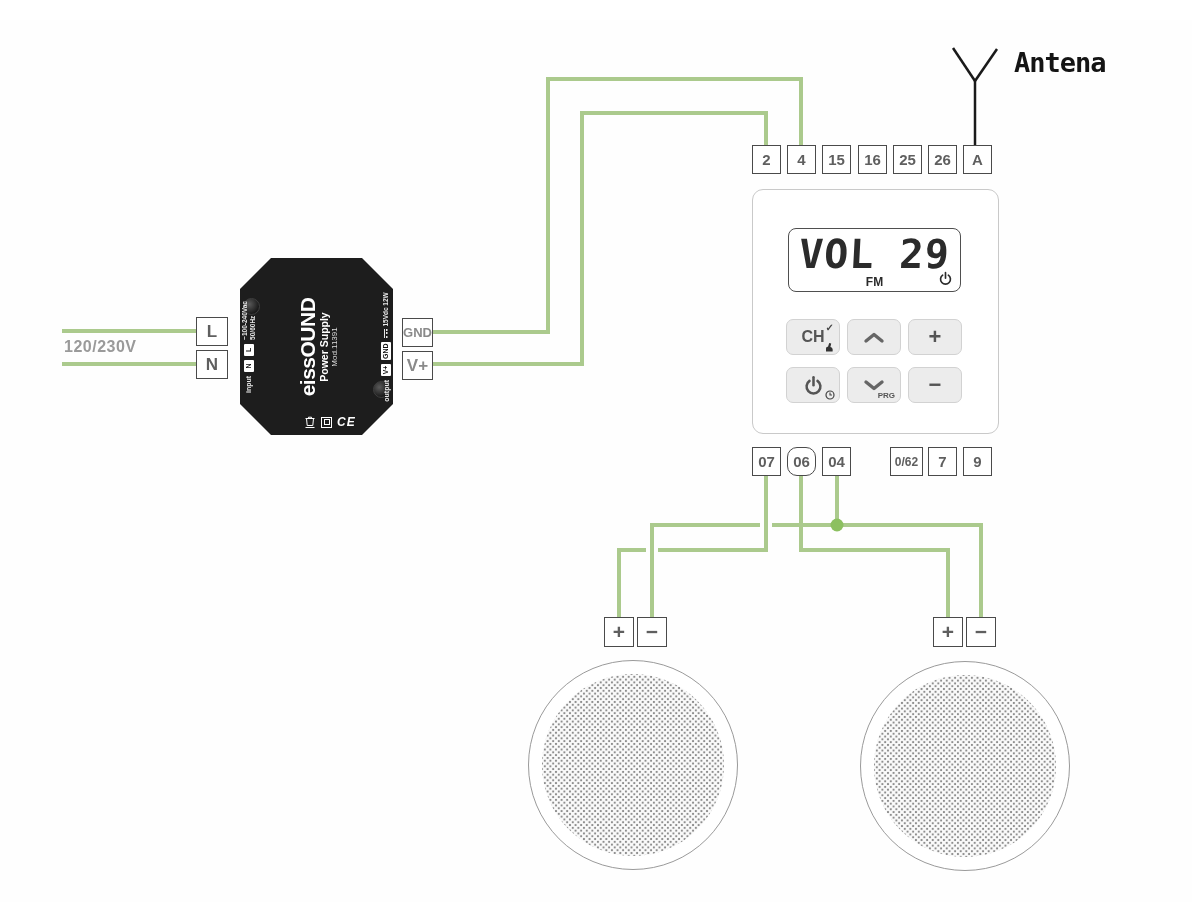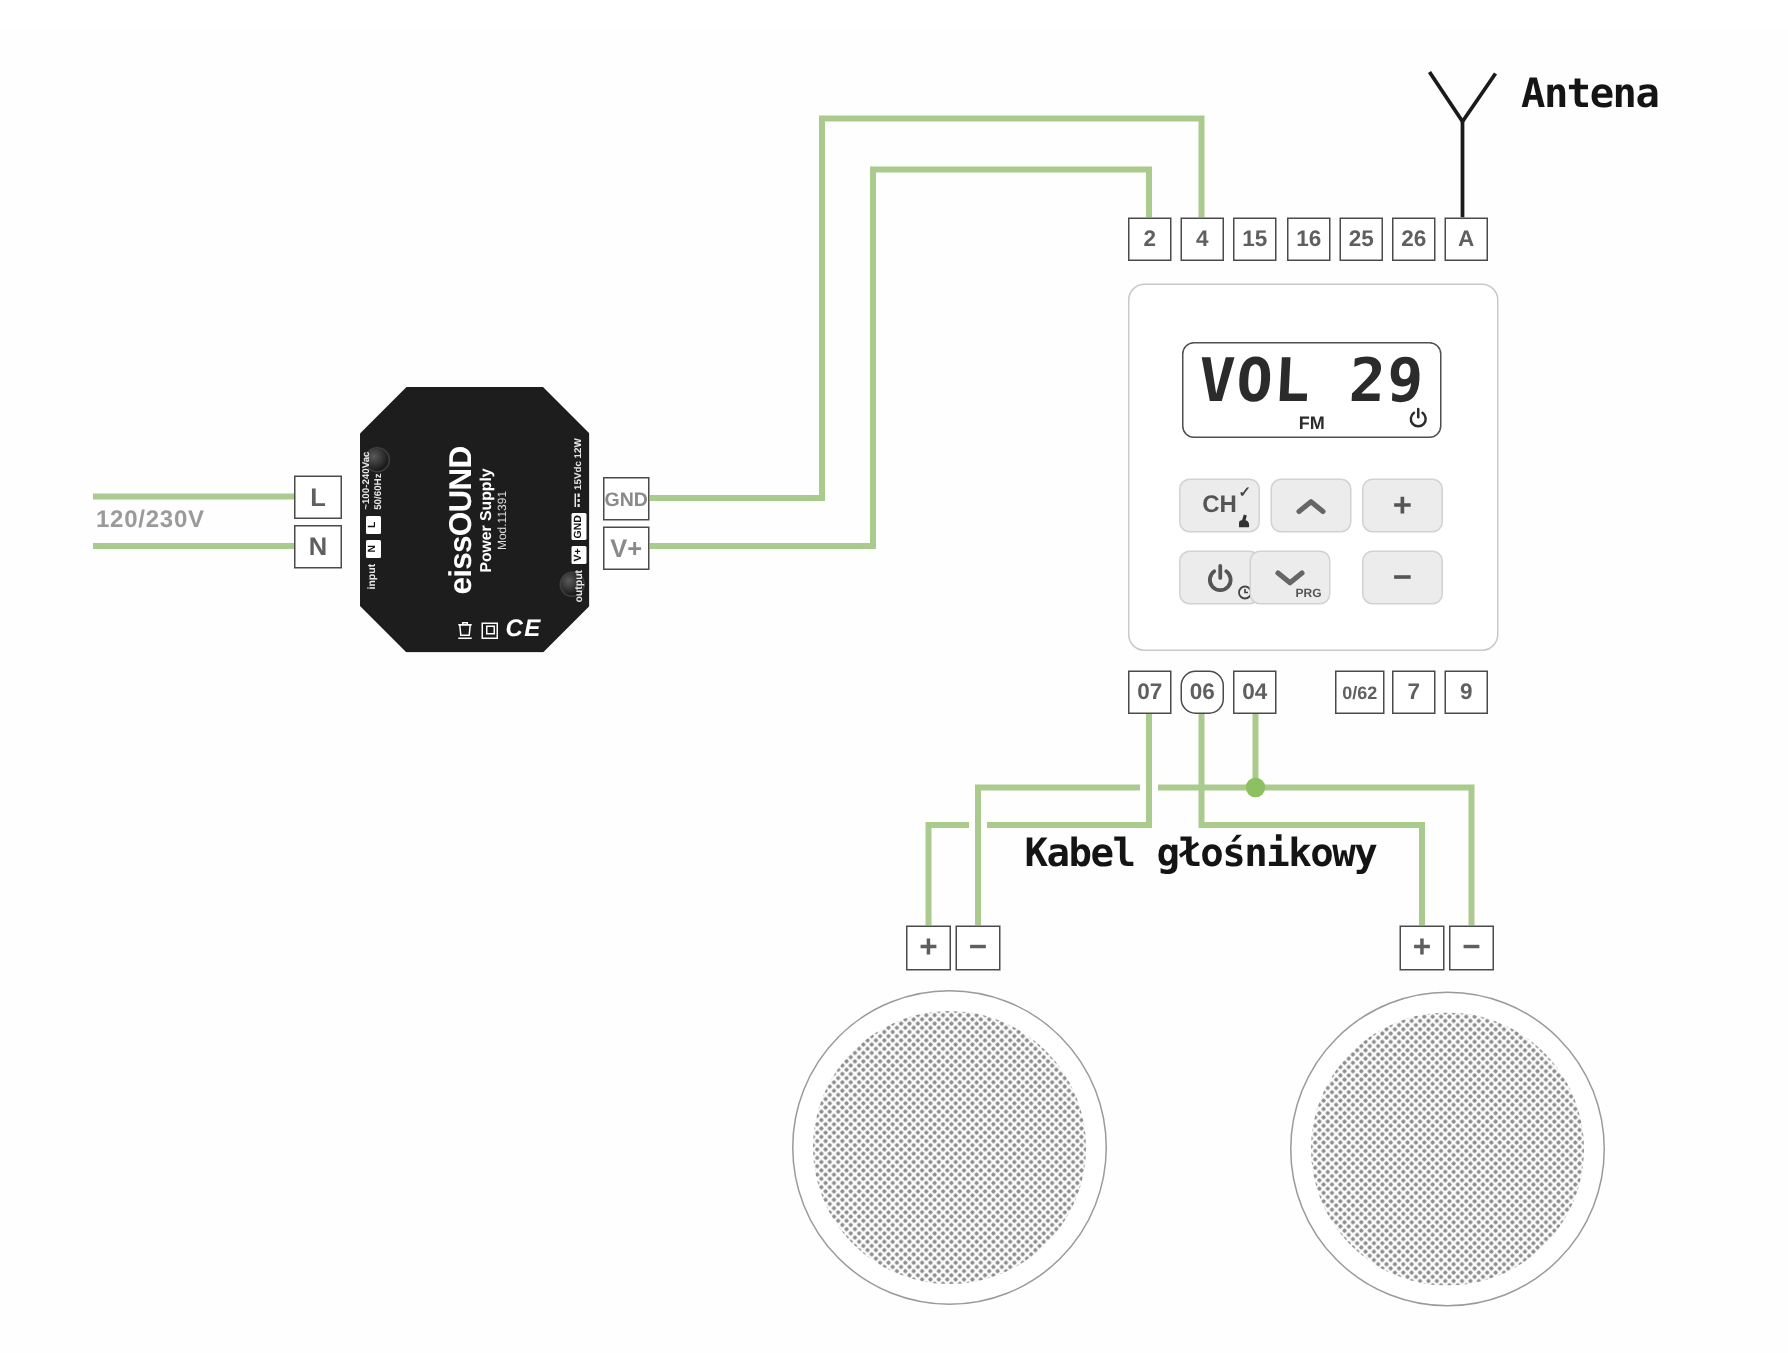--- a/index.html
+++ b/index.html
@@ -51,21 +51,21 @@
   .psu-product{font-size:10.5px;font-weight:bold;line-height:12px;color:#fff;}
   .psu-model{font-size:8px;line-height:10px;color:#ddd;}
   .dc-sym{display:inline-block;width:9px;height:5px;border-top:1.5px solid #e8e8e8;
           background:linear-gradient(90deg,#e8e8e8 2px,transparent 2px,transparent 3.5px,
           #e8e8e8 3.5px,#e8e8e8 5.5px,transparent 5.5px,transparent 7px,#e8e8e8 7px);
           background-size:9px 1.5px;background-position:0 1.5px;background-repeat:no-repeat;
           vertical-align:middle;margin-right:1px;}
   #psu-icons{position:absolute;left:64px;bottom:6px;display:flex;align-items:center;gap:5px;z-index:3;}
   .sq2{width:9px;height:9px;border:1px solid #fff;display:flex;align-items:center;justify-content:center;}
   .sq2>div{width:4px;height:4px;border:1px solid #fff;}
-  .ce-txt{color:#fff;font-size:16px;font-weight:bold;font-style:italic;letter-spacing:1px;}
+  .ce-txt{color:#fff;font-size:12px;font-weight:bold;font-style:italic;letter-spacing:1px;}
   
   .speaker{position:absolute;width:210px;height:210px;border-radius:50%;box-sizing:border-box;
            border:1.5px solid #9a9a9a;background:#fff;z-index:2;}
   .speaker .mesh{position:absolute;left:13px;top:13px;right:13px;bottom:13px;border-radius:50%;
            background-color:#fcfcfc;
            background-image:radial-gradient(circle,#8e8e8e 1.15px,rgba(142,142,142,0) 1.5px),
                             radial-gradient(circle,#8e8e8e 1.15px,rgba(142,142,142,0) 1.5px);
            background-size:5.6px 5.6px;background-position:0 0,2.8px 2.8px;}
   svg.overlay{position:absolute;left:0;top:0;z-index:1;}
 </style>
@@ -186,39 +186,38 @@
         <path d="M6.2 5.6 A6.6 6.6 0 1 0 13.8 5.6" fill="none" stroke="#555" stroke-width="2.4" stroke-linecap="round"></path>
         <path d="M10 2.2 V9.8" stroke="#555" stroke-width="2.4" stroke-linecap="round"></path>
       </svg>
       <span class="corner-br">
         <svg width="10" height="10" viewBox="0 0 10 10">
           <circle cx="5" cy="5" r="4" fill="none" stroke="#444" stroke-width="1.2"></circle>
           <path d="M5 2.6 V5 H7" fill="none" stroke="#444" stroke-width="1.1"></path>
         </svg>
       </span>
     </div>
-    <div class="btn" style="left:80px;top:177px;text-align:center;">
+    <div class="btn" style="left:94px;top:177px;text-align:center;">
       <svg width="24" height="13" viewBox="0 0 24 13">
         <path d="M4 3 L12 9.5 L20 3" fill="none" stroke="#666" stroke-width="3.4" stroke-linecap="round" stroke-linejoin="round"></path>
       </svg>
       <span class="prg">PRG</span>
     </div>
     <div class="btn" style="left:155px;top:177px;font-size:22px;">
       <span>−</span>
     </div>
   </div>
 
   <div class="tbox" style="left:752px;top:427px;width:29px;height:29px;">07</div>
   <div class="tbox" style="left:787px;top:427px;width:29px;height:29px;border-radius:10px;">06</div>
   <div class="tbox" style="left:822px;top:427px;width:29px;height:29px;">04</div>
   <div class="tbox small-text" style="left:890px;top:427px;width:33px;height:29px;text-align:center;">0/62</div>
   <div class="tbox" style="left:928px;top:427px;width:29px;height:29px;">7</div>
   <div class="tbox" style="left:963px;top:427px;width:29px;height:29px;">9</div>
 
-  <div class="abs diag-label" style="left:683px;top:534px;font-size:26px;z-index:2;">Kabel głośnikowy</div>
 
   <div class="tbox big-sym" style="left:604px;top:597px;width:30px;height:30px;">+</div>
   <div class="tbox big-sym" style="left:637px;top:597px;width:30px;height:30px;">−</div>
   <div class="tbox big-sym" style="left:933px;top:597px;width:30px;height:30px;">+</div>
   <div class="tbox big-sym" style="left:966px;top:597px;width:30px;height:30px;">−</div>
 
   <div class="speaker" style="left:528px;top:640px;">
     <div class="mesh"></div>
   </div>
   <div class="speaker" style="left:860px;top:641px;">

